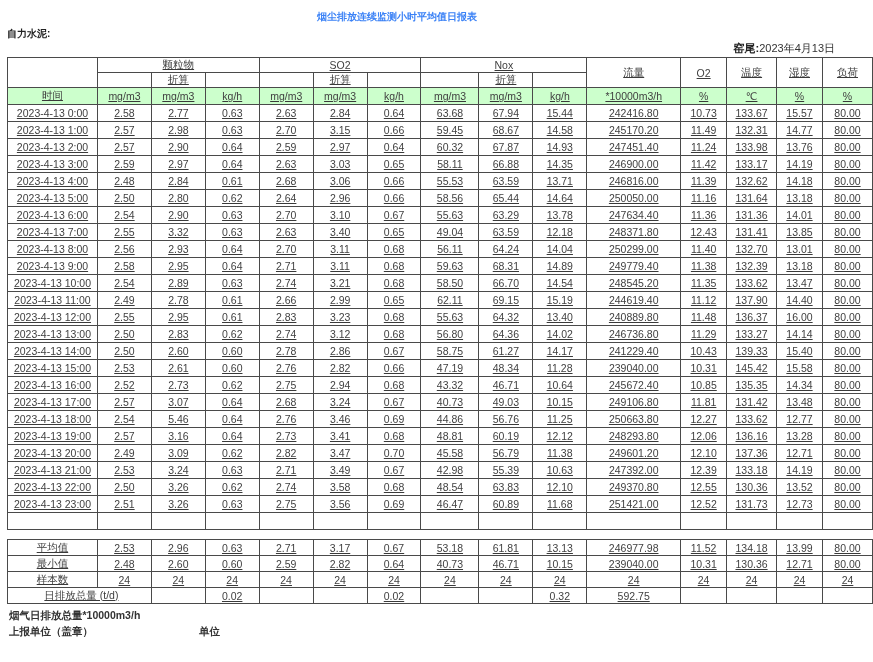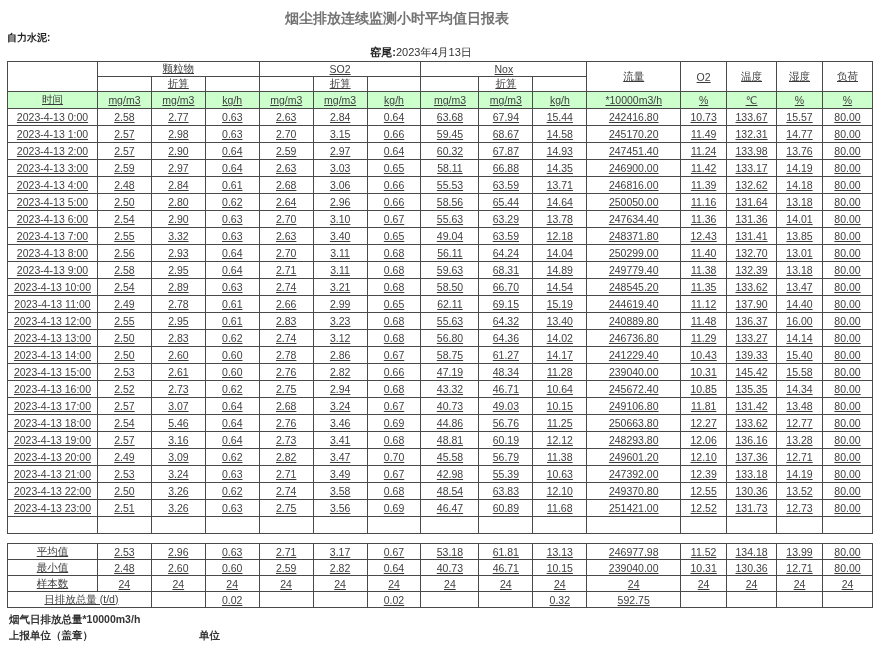--- a/index.html
+++ b/index.html
@@ -3,23 +3,23 @@
 <meta charset="utf-8">
 <style>
   html,body { margin:0; padding:0; background:#ffffff; }
   body {
     width:873px; height:662px; overflow:hidden;
     font-family:"Liberation Sans","DejaVu Sans",sans-serif;
     color:#3a3a3a; font-size:11px;
   }
   .page { padding:5px 0 0 7px; }
   .doc-code { font-weight:bold; font-size:11.5px; color:#222; padding-left:2px; }
-  .title { text-align:center; font-weight:bold; font-size:14px; color:#737373; margin-top:5px; width:780px; }
+  .title { text-align:center; font-weight:bold; font-size:10px; color:#3b82f6; margin-top:5px; width:780px; }
   .company { font-weight:bold; font-size:10px; color:#222; margin-top:3px; }
-  .subhead { display:flex; justify-content:center; align-items:flex-end; width:828px; }
+  .subhead { display:flex; justify-content:flex-end; align-items:flex-end; width:828px; }
   .location { font-weight:bold; font-size:11px; color:#222; }
   .date { font-size:11px; color:#333; }
   table { border-collapse:collapse; table-layout:fixed; margin-top:1px;text-decoration:underline; }
   th, td {
     border:1px solid #4a4a4a; text-align:center; vertical-align:middle;
     padding:0; font-weight:normal; font-size:10.5px; color:#3f3f3f;
     overflow:hidden; white-space:nowrap;
   }
   thead tr.grp-row th { height:14px; }
   thead tr.zs-row th { height:14px; }

